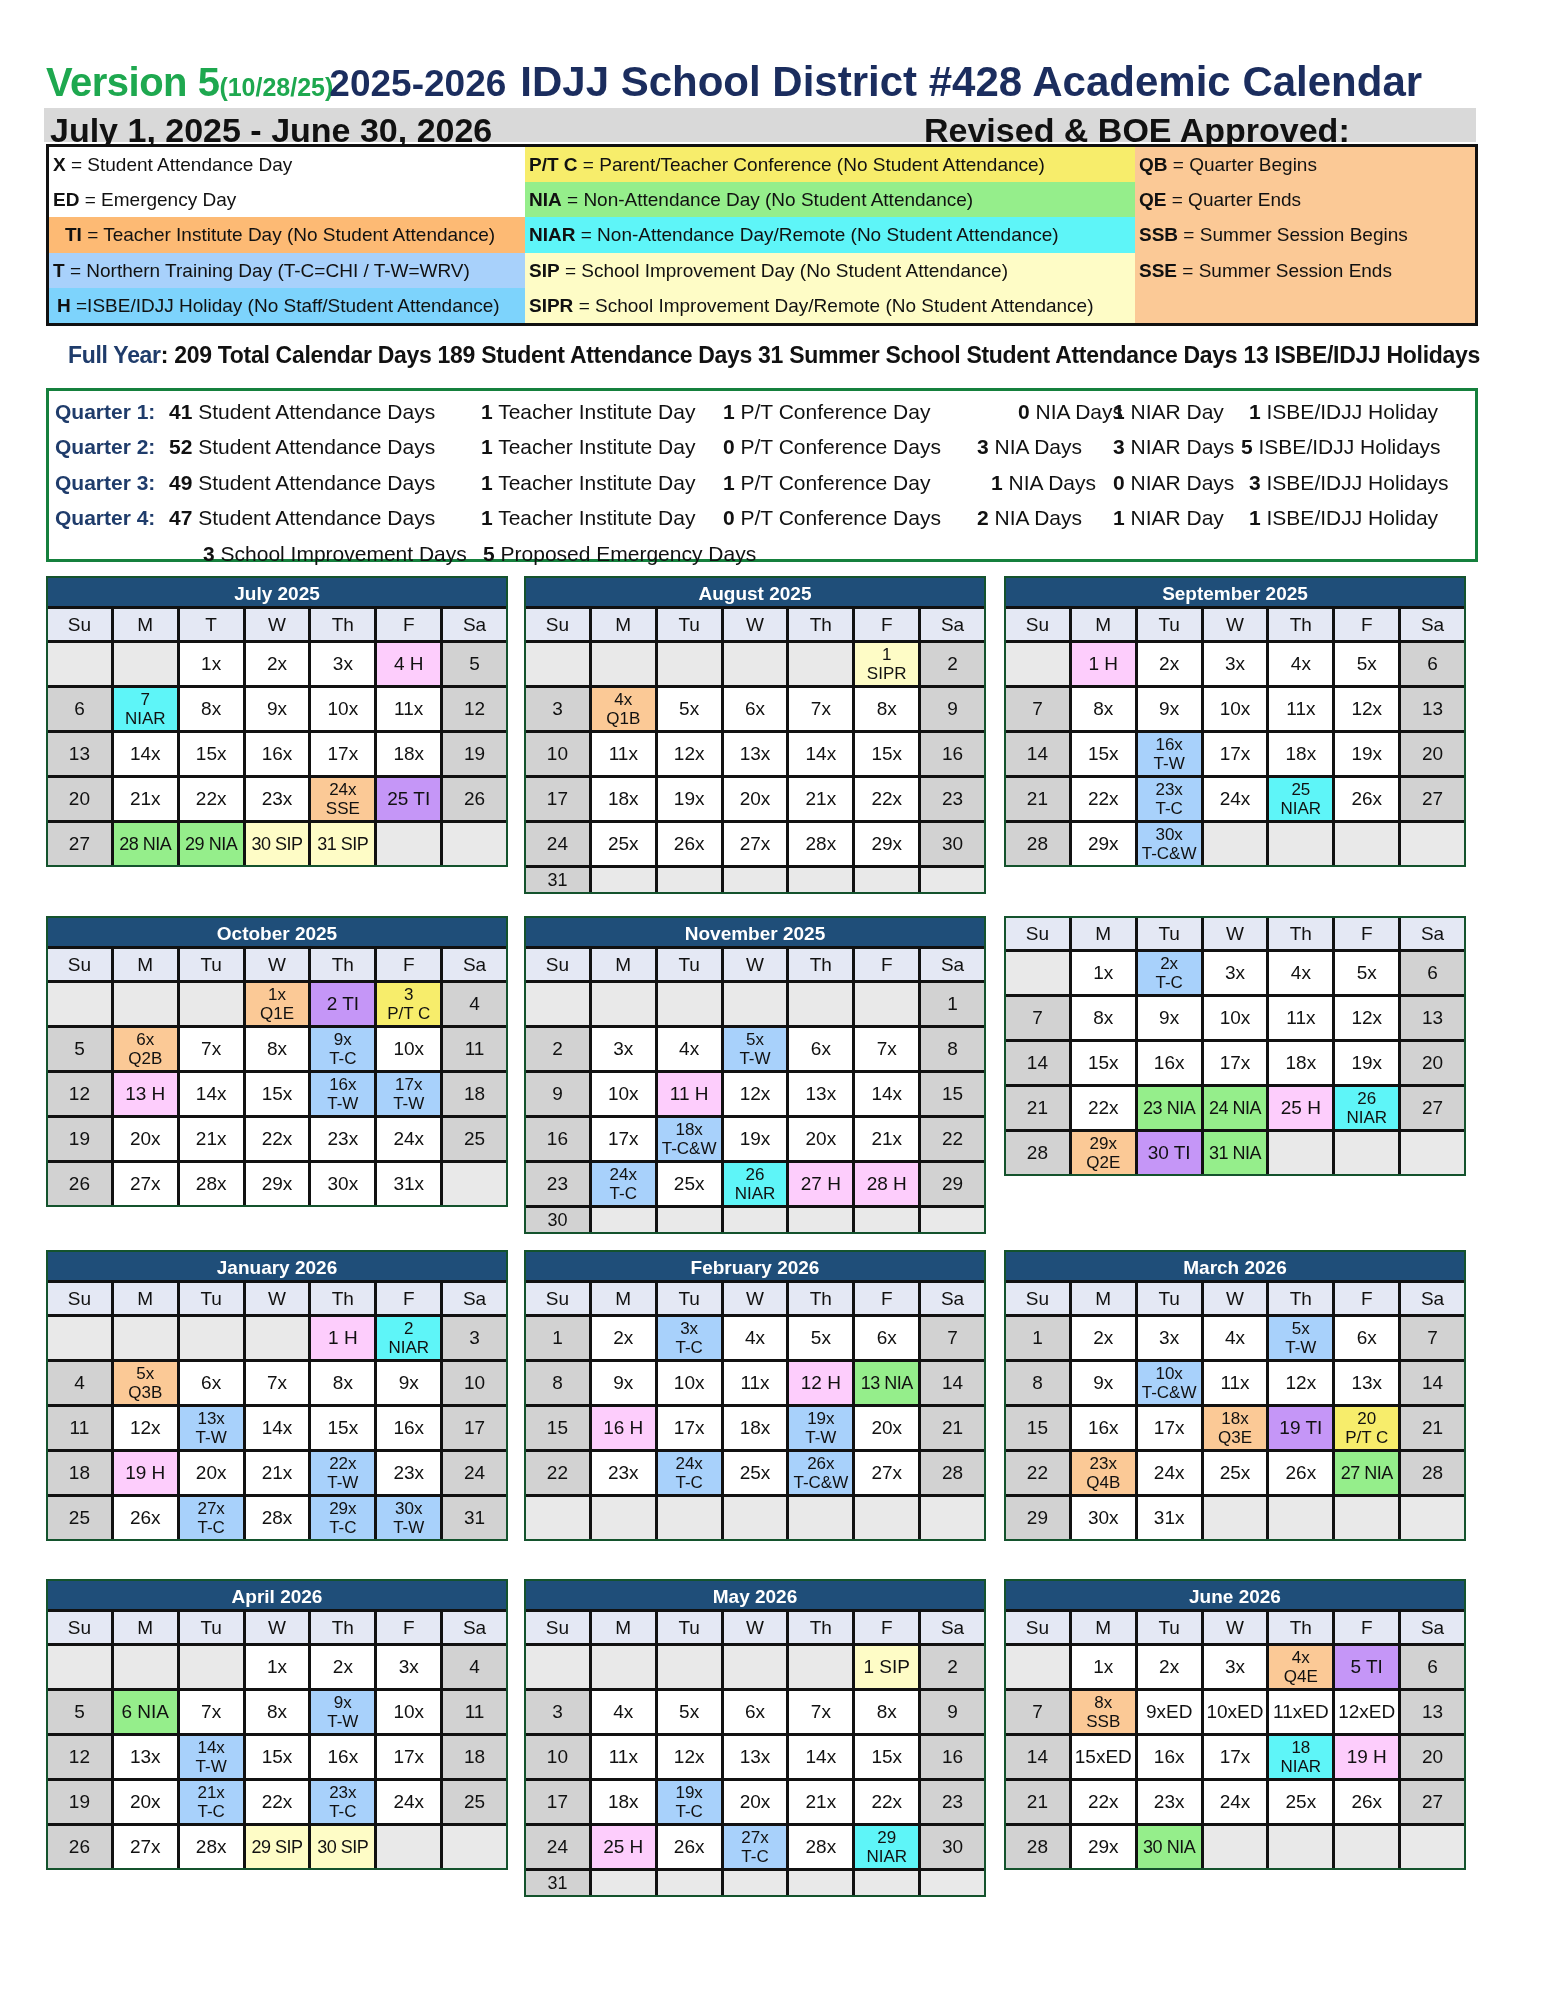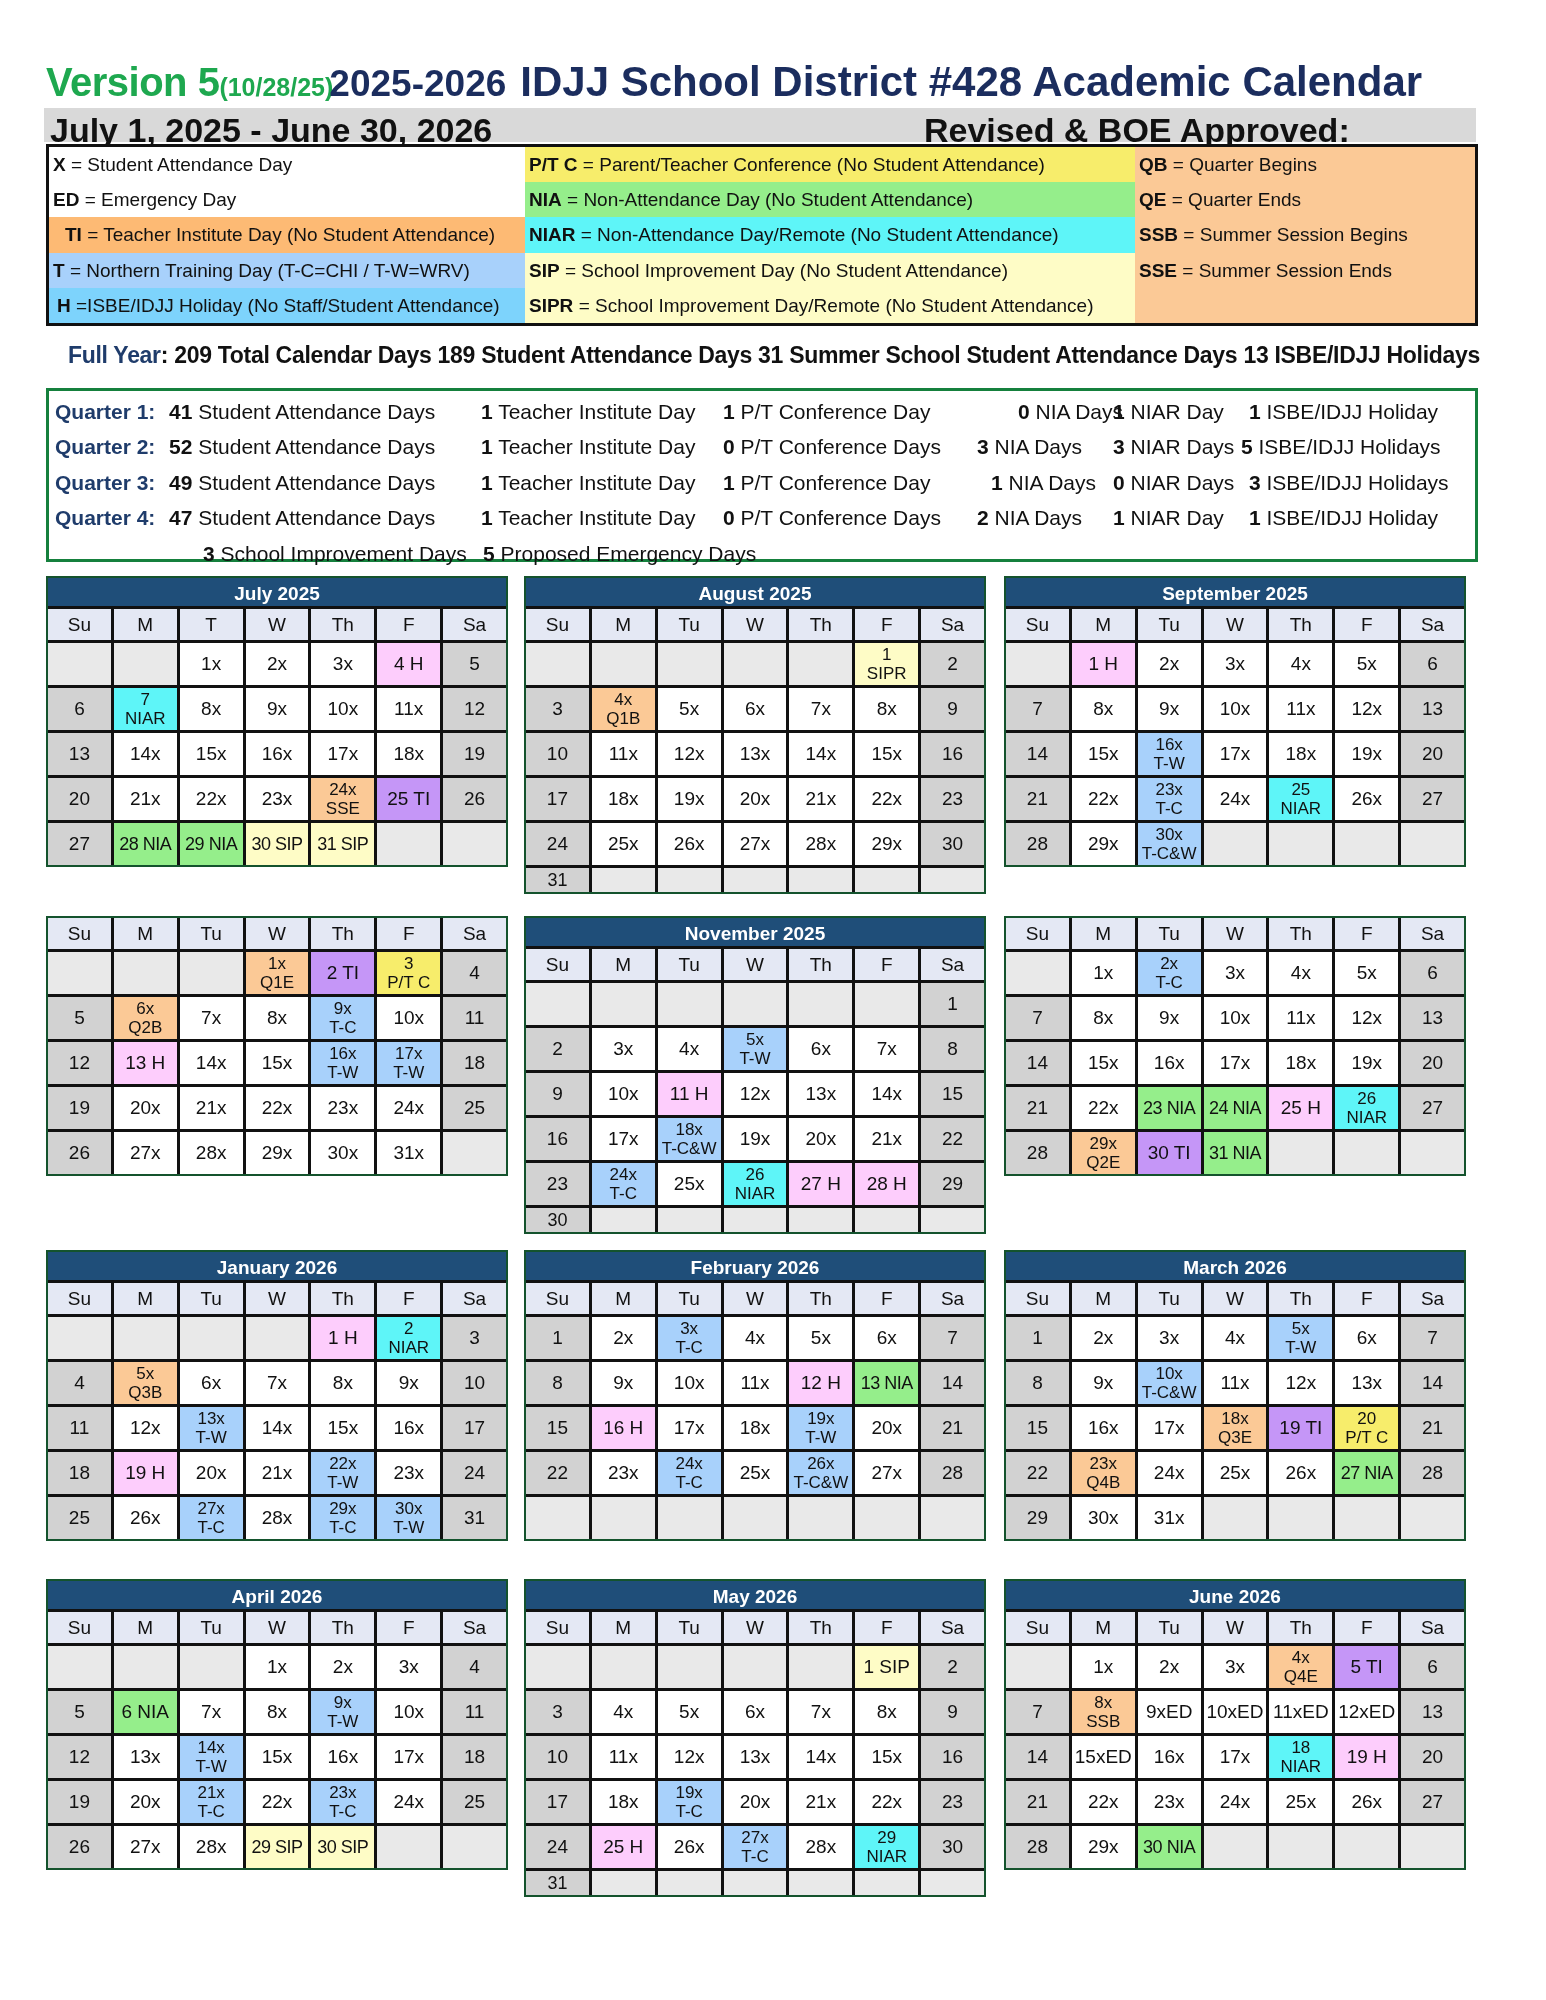--- a/index.html
+++ b/index.html
@@ -469,20 +469,21 @@
           <span>30x</span>
           <span>T-C&amp;W</span>
         </div>
         <div class="cell empty"></div>
         <div class="cell empty"></div>
         <div class="cell empty"></div>
         <div class="cell empty"></div>
       </div>
     </div>
     <div class="month" style="left: 46px; top: 916px;">
+      <div class="month-header">October 2025</div>
       <div class="grid">
         <div class="dow">Su</div>
         <div class="dow">M</div>
         <div class="dow">Tu</div>
         <div class="dow">W</div>
         <div class="dow">Th</div>
         <div class="dow">F</div>
         <div class="dow">Sa</div>
         <div class="cell empty"></div>
         <div class="cell empty"></div>

